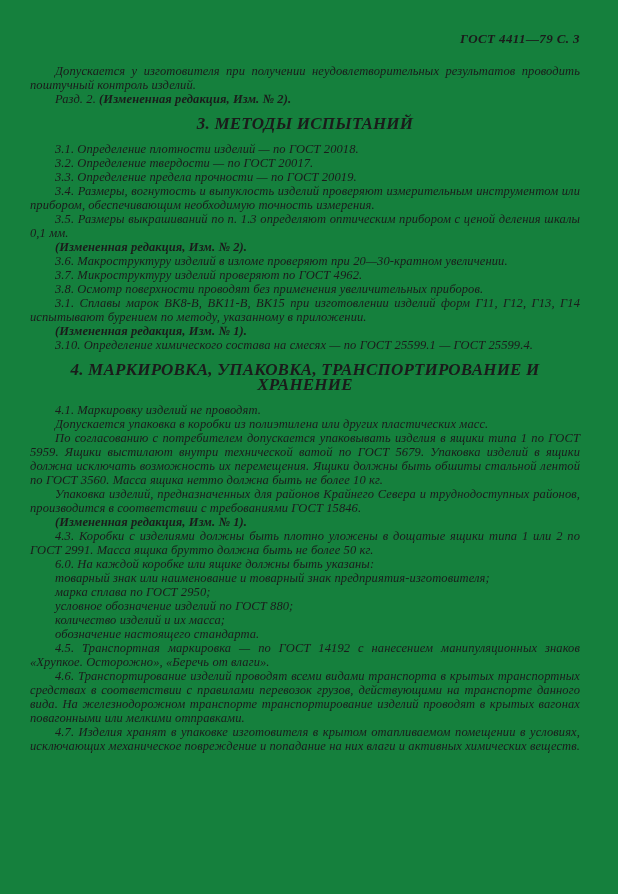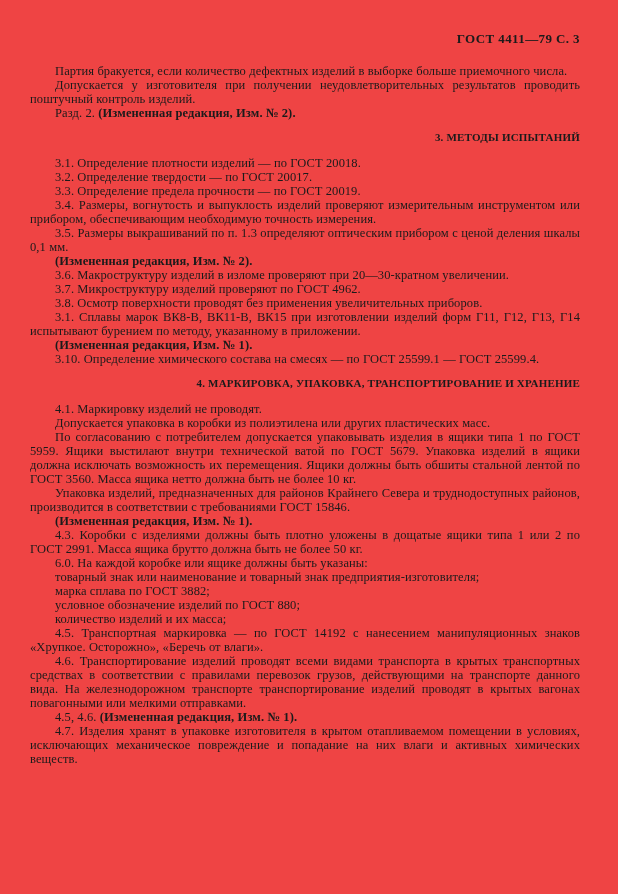--- a/index.html
+++ b/index.html
@@ -4,24 +4,25 @@
 <style>
   html, body {
     margin: 0;
     padding: 0;
     background: #ffffff;
   }
   .page {
     position: relative;
     width: 618px;
     height: 894px;
-    background: #ef4444;
+    background: #15803d;
     overflow: hidden;
     font-family: "Liberation Serif", "DejaVu Serif", serif;
     color: #1b1b1b;
+    font-style: italic;
   }
   .content {
     position: absolute;
     left: 30px;
     top: 32px;
     width: 550px;
   }
   .doc-header {
     font-size: 13px;
     line-height: 14px;
@@ -32,40 +33,39 @@
   }
   .doc-body p.body {
     margin: 0;
     font-size: 12.5px;
     line-height: 14px;
     text-align: justify;
     text-indent: 25px;
     letter-spacing: 0.1px;
   }
   .doc-body h2.sec {
-    font-size: 11px;
+    font-size: 17px;
     line-height: 15px;
     font-weight: bold;
-    text-align: right;
+    text-align: center;
     text-indent: 0;
     letter-spacing: 0.2px;
     margin: 10px 0 11px 0;
   }
   .doc-body p.body b {
     font-weight: bold;
   }
 </style>
 </head>
 <body>
 
 <div class="page">
   <div class="content">
     <div class="doc-header">ГОСТ 4411—79 С. 3</div>
     <div class="doc-body">
-        <p class="body">Партия бракуется, если количество дефектных изделий в выборке больше приемочного числа.</p>
         <p class="body">Допускается у изготовителя при получении неудовлетворительных результатов проводить поштучный контроль изделий.</p>
         <p class="body">Разд. 2. <b>(Измененная редакция, Изм. № 2).</b></p>
         <h2 class="sec">3. МЕТОДЫ ИСПЫТАНИЙ</h2>
         <p class="body">3.1. Определение плотности изделий — по ГОСТ 20018.</p>
         <p class="body">3.2. Определение твердости — по ГОСТ 20017.</p>
         <p class="body">3.3. Определение предела прочности — по ГОСТ 20019.</p>
         <p class="body">3.4. Размеры, вогнутость и выпуклость изделий проверяют измерительным инструментом или прибором, обеспечивающим необходимую точность измерения.</p>
         <p class="body">3.5. Размеры выкрашиваний по п. 1.3 определяют оптическим прибором с ценой деления шкалы 0,1 мм.</p>
         <p class="body"><b>(Измененная редакция, Изм. № 2).</b></p>
         <p class="body">3.6. Макроструктуру изделий в изломе проверяют при 20—30-кратном увеличении.</p>
@@ -76,22 +76,22 @@
         <p class="body">3.10. Определение химического состава на смесях — по ГОСТ 25599.1 — ГОСТ 25599.4.</p>
         <h2 class="sec">4. МАРКИРОВКА, УПАКОВКА, ТРАНСПОРТИРОВАНИЕ И ХРАНЕНИЕ</h2>
         <p class="body">4.1. Маркировку изделий не проводят.</p>
         <p class="body">Допускается упаковка в коробки из полиэтилена или других пластических масс.</p>
         <p class="body">По согласованию с потребителем допускается упаковывать изделия в ящики типа 1 по ГОСТ 5959. Ящики выстилают внутри технической ватой по ГОСТ 5679. Упаковка изделий в ящики должна исключать возможность их перемещения. Ящики должны быть обшиты стальной лентой по ГОСТ 3560. Масса ящика нетто должна быть не более 10 кг.</p>
         <p class="body">Упаковка изделий, предназначенных для районов Крайнего Севера и труднодоступных районов, производится в соответствии с требованиями ГОСТ 15846.</p>
         <p class="body"><b>(Измененная редакция, Изм. № 1).</b></p>
         <p class="body">4.3. Коробки с изделиями должны быть плотно уложены в дощатые ящики типа 1 или 2 по ГОСТ 2991. Масса ящика брутто должна быть не более 50 кг.</p>
         <p class="body">6.0. На каждой коробке или ящике должны быть указаны:</p>
         <p class="body">товарный знак или наименование и товарный знак предприятия-изготовителя;</p>
-        <p class="body">марка сплава по ГОСТ 3882;</p>
+        <p class="body">марка сплава по ГОСТ 2950;</p>
         <p class="body">условное обозначение изделий по ГОСТ 880;</p>
         <p class="body">количество изделий и их масса;</p>
+        <p class="body">обозначение настоящего стандарта.</p>
         <p class="body">4.5. Транспортная маркировка — по ГОСТ 14192 с нанесением манипуляционных знаков «Хрупкое. Осторожно», «Беречь от влаги».</p>
         <p class="body">4.6. Транспортирование изделий проводят всеми видами транспорта в крытых транспортных средствах в соответствии с правилами перевозок грузов, действующими на транспорте данного вида. На железнодорожном транспорте транспортирование изделий проводят в крытых вагонах повагонными или мелкими отправками.</p>
-        <p class="body">4.5, 4.6. <b>(Измененная редакция, Изм. № 1).</b></p>
         <p class="body">4.7. Изделия хранят в упаковке изготовителя в крытом отапливаемом помещении в условиях, исключающих механическое повреждение и попадание на них влаги и активных химических веществ.</p>
       </div>
   </div>
 </div>
 
 </body></html>

